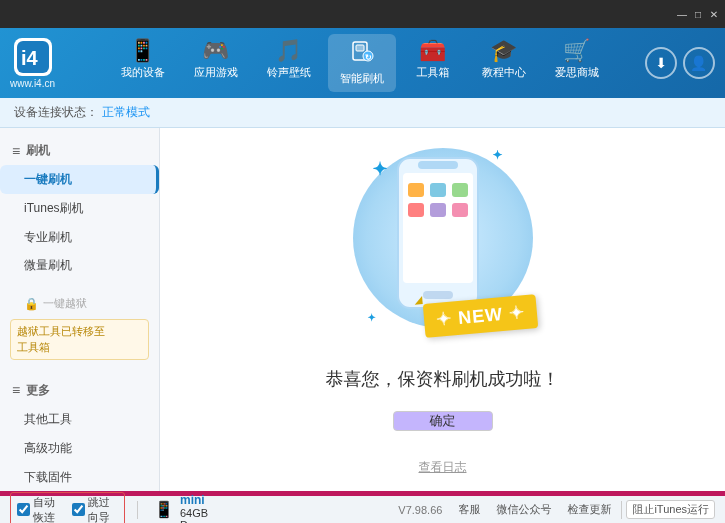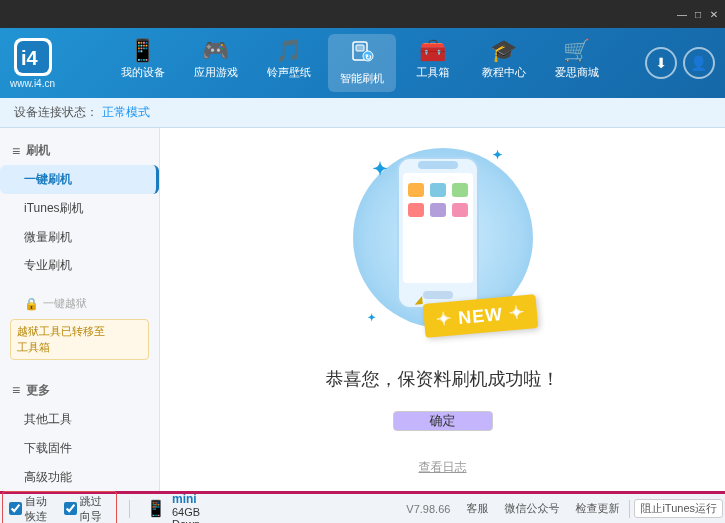--- a/index.html
+++ b/index.html
@@ -292,24 +292,24 @@
       font-size: 12px;
       color: #999;
       cursor: pointer;
       text-decoration: underline;
     }
 
     
     .bottom-bar {
       height: 32px;
       background: #f0f4f8;
-      border-top: 3px solid #be185d;
-      display: flex;
-      align-items: center;
-      padding: 0 2px;
+      border-top: 5px solid #be185d;
+      display: flex;
+      align-items: center;
+      padding: 0 10px;
     }
     .bottom-left {
       display: flex;
       align-items: center;
       gap: 8px;
       width: 210px;
     }
     .checkbox-item {
       display: flex;
       align-items: center;
@@ -449,42 +449,42 @@
 <div class="main-layout">
 
   <div class="sidebar">
 
     <div class="sidebar-section-title">
       <span class="sec-icon">≡</span>
       <span>刷机</span>
     </div>
     <div class="sidebar-item active">一键刷机</div>
     <div class="sidebar-item">iTunes刷机</div>
+    <div class="sidebar-item">专业刷机</div>
     <div class="sidebar-item">微量刷机</div>
-    <div class="sidebar-item">专业刷机</div>
 
     <div class="sidebar-divider"></div>
 
     <div class="sidebar-disabled">
       <span class="sidebar-lock">🔒</span>
       <span>一键越狱</span>
     </div>
     <div class="sidebar-note">
       越狱工具已转移至<br>工具箱
     </div>
 
     <div class="sidebar-divider"></div>
 
     <div class="sidebar-section-title">
       <span class="sec-icon">≡</span>
       <span>更多</span>
     </div>
     <div class="sidebar-item">其他工具</div>
+    <div class="sidebar-item">高级功能</div>
     <div class="sidebar-item">下载固件</div>
-    <div class="sidebar-item">高级功能</div>
   </div>
 
   <div class="main-content">
 
     <div class="illustration">
       <div class="phone-container">
 
         <div class="circle-bg"></div>
 
         <span class="sparkle" style="top:15px;left:10px;font-size:18px;color:#1a9de0;">✦</span>

